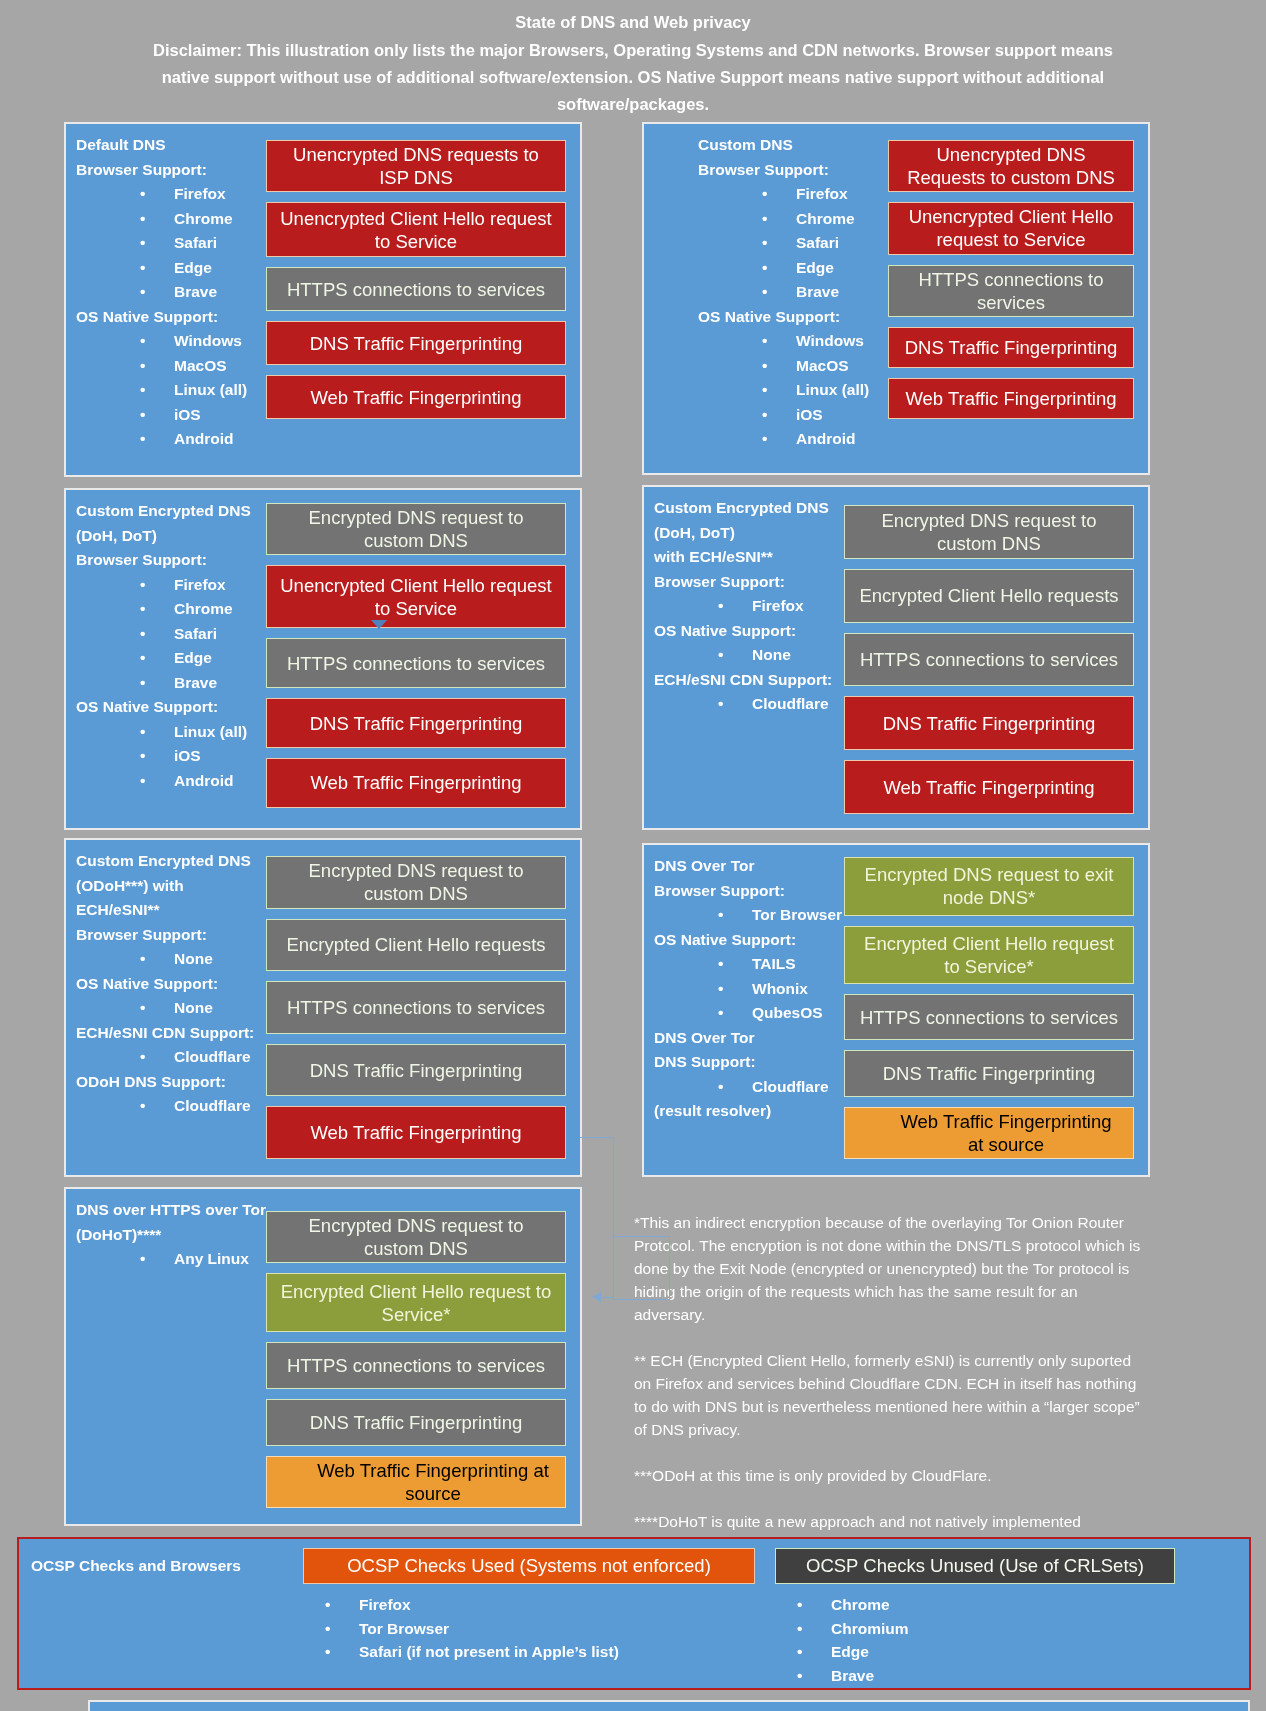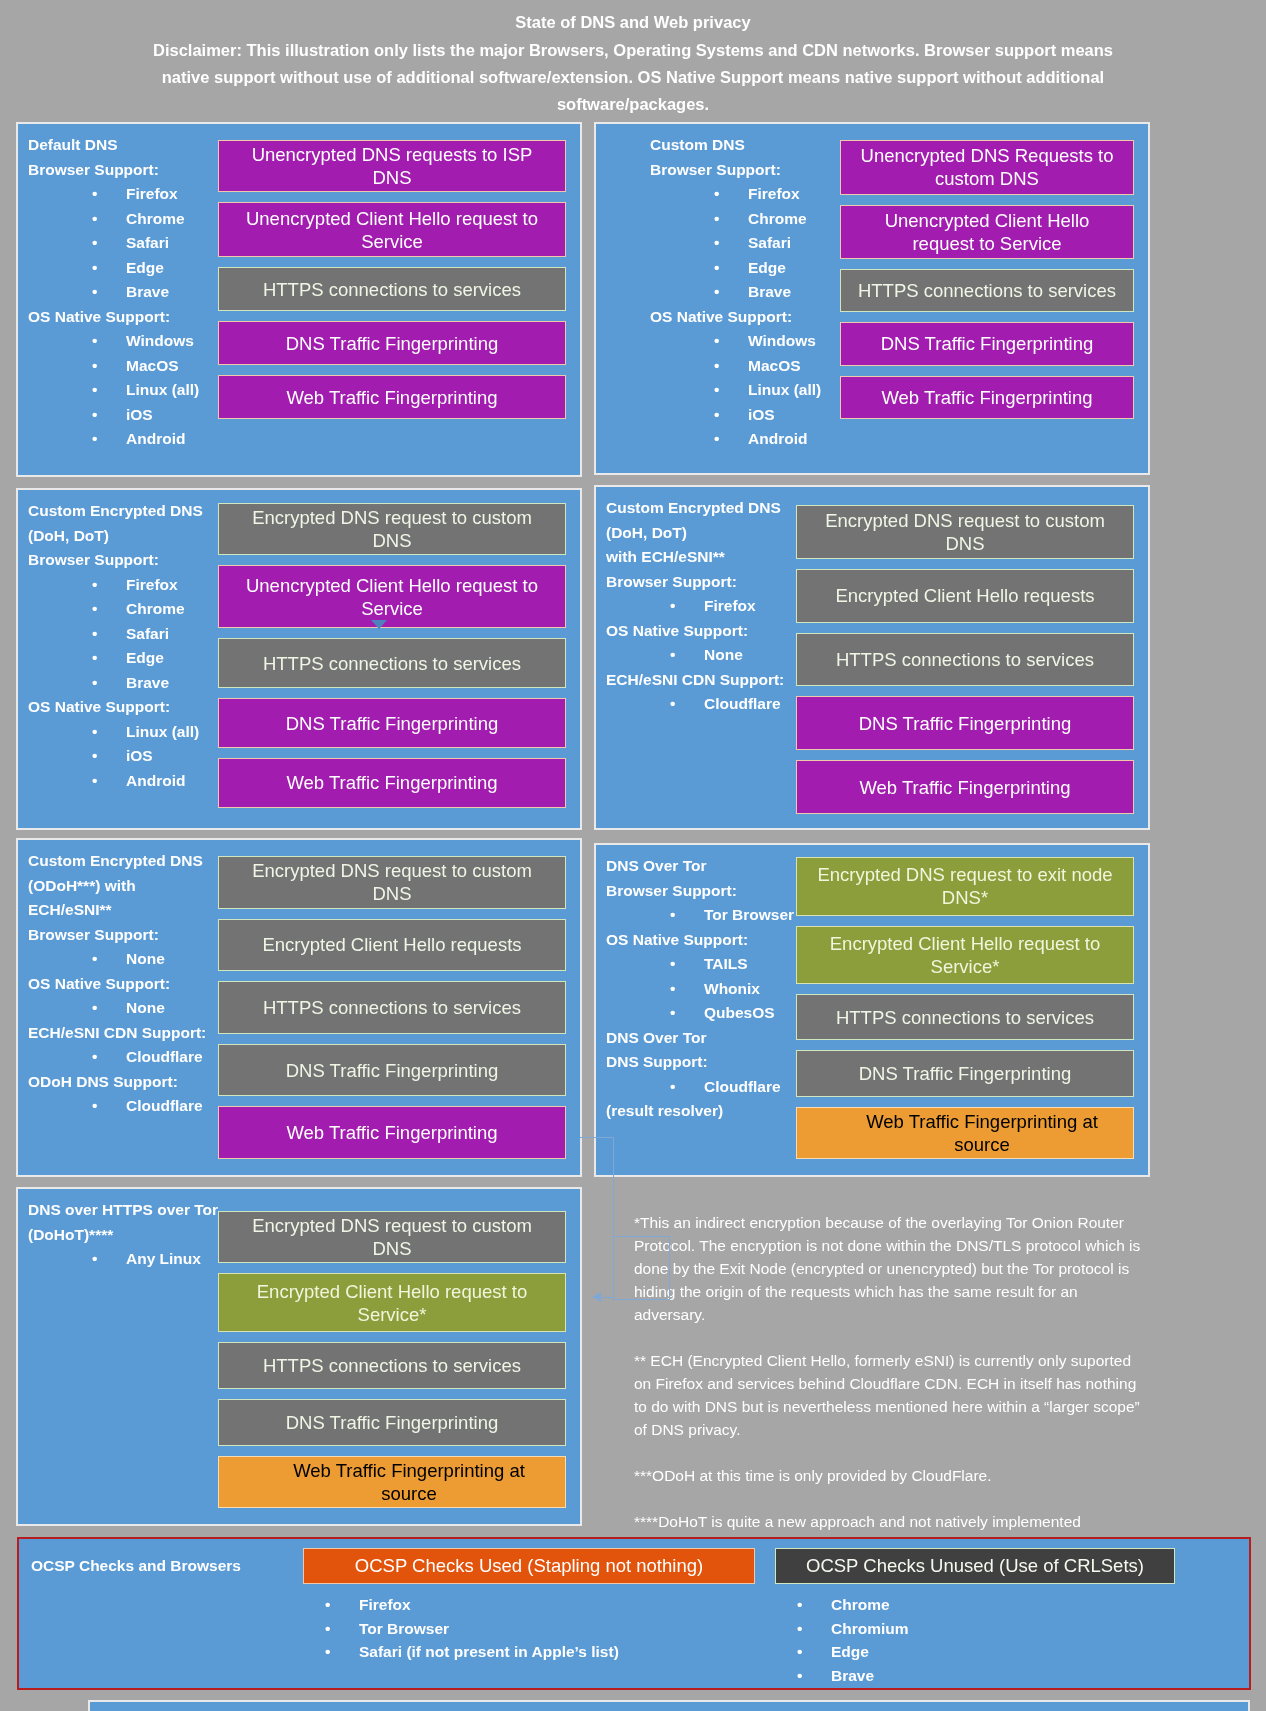--- a/index.html
+++ b/index.html
@@ -10,21 +10,21 @@
   
   .header{position:absolute;top:10px;left:16px;right:16px;text-align:center;color:#fff;}
   .header .title{font-size:16.5px;font-weight:bold;line-height:24px;}
   .header .disclaimer{font-size:16.5px;font-weight:bold;line-height:27px;max-width:1010px;margin:3px auto 0 auto;}
 
   
   .col{position:absolute;display:flex;flex-direction:column;}
   .col-left{left:16px;top:122px;width:566px;}
   .col-right{left:594px;top:122px;width:556px;}
 
-  .panel{box-sizing:border-box;background:#5B9BD5;border:2px solid #E9E9E9;display:flex;}
+  .panel{box-sizing:border-box;background:#5B9BD5;border:2px solid #E9E9E9;display:flex;margin-left:48px;}
   .panel-p1{height:355px;}
   .panel-p3{height:342px;margin-top:11px;}
   .panel-p5{height:339px;margin-top:8px;}
   .panel-p7{height:339px;margin-top:10px;}
   .panel-p2{height:353px;padding-left:44px;}
   .panel-p4{height:345px;margin-top:10px;}
   .panel-p6{height:334px;margin-top:13px;}
 
   .info{width:182px;flex:0 0 182px;padding:9px 0 0 10px;color:#fff;
         font-size:15.5px;font-weight:bold;line-height:24.5px;}
@@ -37,21 +37,21 @@
   .panel-p2 .bars{padding:16px 14px 54px 8px;}
   .panel-p3 .bars{padding:13px 14px 20px 8px;}
   .panel-p4 .bars{padding:18px 14px 14px 8px;}
   .panel-p5 .bars{padding:16px 14px 16px 8px;}
   .panel-p6 .bars{padding:12px 14px 16px 8px;}
   .panel-p7 .bars{padding:22px 14px 16px 8px;}
 
   .bar{flex:1;display:flex;align-items:center;justify-content:center;text-align:center;
        font-size:18.5px;line-height:1.25;padding:2px 12px;box-sizing:border-box;}
   .bar.tall{flex:1.3;}
-  .bar-orange{background:#a21caf;border:1.5px solid #F0C9AC;color:#FFFFFF;}
+  .bar-orange{background:#b91c1c;border:1.5px solid #F0C9AC;color:#FFFFFF;}
   .bar-green{background:#737373;border:1.5px solid #CFE6BE;color:#F0F6E6;}
   .bar-olive{background:#8C9E3C;border:1.5px solid #DAE3B0;color:#F2F5DC;}
   .bar-amber{background:#EC9C33;border:1.5px solid #F8DDB4;color:#000000;padding-left:46px;}
 
   
   .footnotes{margin-top:34px;padding:0 6px 0 40px;color:#fff;font-size:15.5px;
              font-weight:normal;line-height:23px;}
   .footnotes .fn{margin-bottom:23px;}
 
   
@@ -252,21 +252,21 @@
         <div class="fn">*This an indirect encryption because of the overlaying Tor Onion Router Protocol. The encryption is not done within the DNS/TLS protocol which is done by the Exit Node (encrypted or unencrypted) but the Tor protocol is hiding the origin of the requests which has the same result for an adversary.</div>
         <div class="fn">** ECH (Encrypted Client Hello, formerly eSNI) is currently only suported on Firefox and services behind Cloudflare CDN. ECH in itself has nothing to do with DNS but is nevertheless mentioned here within a “larger scope” of DNS privacy.</div>
         <div class="fn">***ODoH at this time is only provided by CloudFlare.</div>
         <div class="fn">****DoHoT is quite a new approach and not natively implemented anywhere AFAIK and could IMHO be the actual best option for DNS privacy.</div>
       </div>
     </div>
 
   <div class="ocsp">
     <div class="ocsp-title">OCSP Checks and Browsers</div>
     <div class="ocsp-col ocsp-col-used">
-      <div class="ocsp-box ocsp-box-orange">OCSP Checks Used (Stapling not nothing)</div>
+      <div class="ocsp-box ocsp-box-orange">OCSP Checks Used (Systems not enforced)</div>
       <div class="ocsp-list" id="ocsp-used-list">
           <div class="b">Firefox</div>
           <div class="b">Tor Browser</div>
           <div class="b">Safari (if not present in Apple’s list)</div>
         </div>
     </div>
     <div class="ocsp-col ocsp-col-unused">
       <div class="ocsp-box ocsp-box-green">OCSP Checks Unused (Use of CRLSets)</div>
       <div class="ocsp-list" id="ocsp-unused-list">
           <div class="b">Chrome</div>

